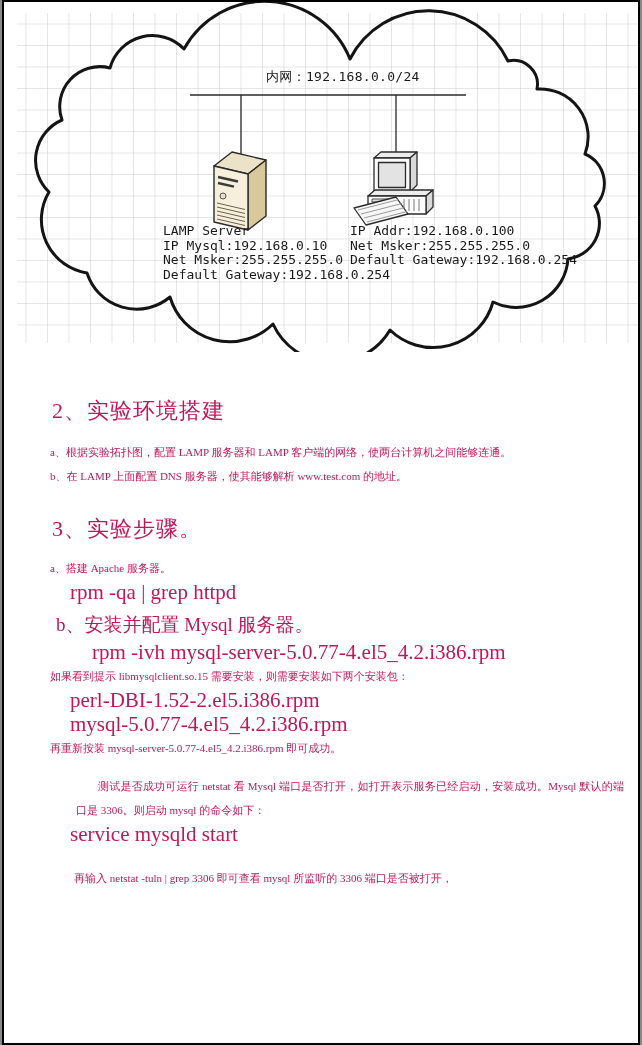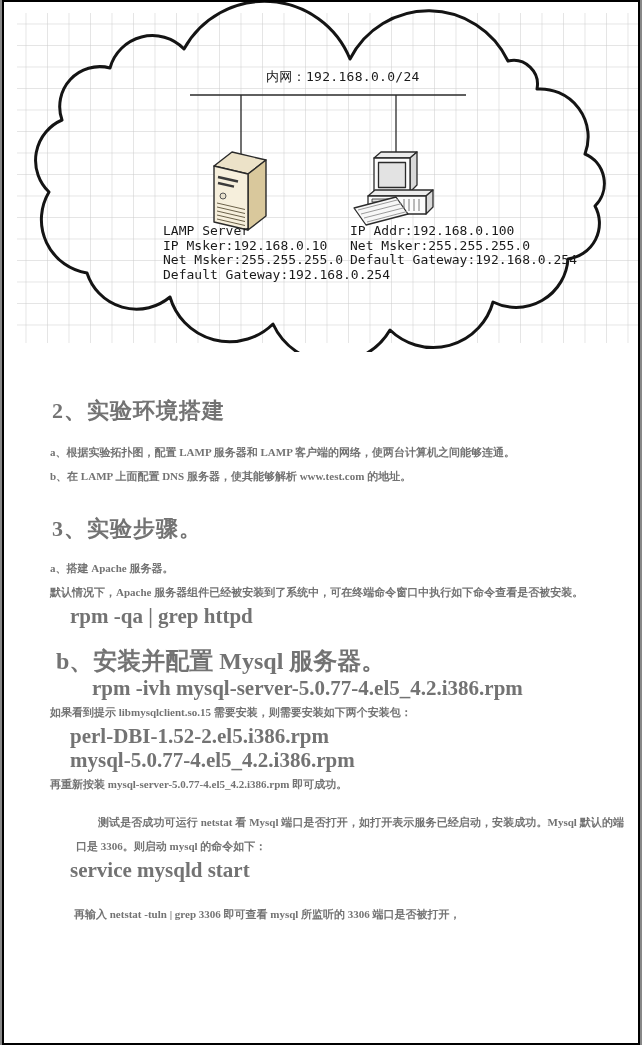--- a/index.html
+++ b/index.html
@@ -22,24 +22,24 @@
     position:absolute; font-family:"DejaVu Sans Mono","Liberation Mono",monospace;
     font-size:13px; line-height:14.5px; color:#1a1a1a; white-space:nowrap;
   }
   .node-label.server{left:159px; top:222px;}
   .node-label.client{left:346px; top:222px;}
   
   .doc-body{
     position:absolute; left:0; top:388px; width:642px;
     padding:0 22px 0 24px; box-sizing:border-box;
   }
-  .blk{margin:0; color:#737373;font-weight:bold;}
+  .blk{margin:0; color:#be185d;}
   .h2{font-size:22px; line-height:30px; margin:6px 0 14px; text-indent:24px; letter-spacing:1px;}
   .h3{font-size:22px; line-height:30px; margin:26px 0 12px; text-indent:24px; letter-spacing:1px;}
-  .sub{font-size:24px; line-height:30px; text-indent:28px; margin-top:18px;}
+  .sub{font-size:19px; line-height:30px; text-indent:28px; margin-top:6px;}
   .p{font-size:11px; line-height:24px; text-indent:2em; text-align:justify;}
   .code{font-size:21px; line-height:24px; text-indent:2em;}
   .ind4{text-indent:64px;}
   .ind29{text-indent:46px;}
   .mt14{margin-top:14px;margin-left:48px;}
   .mt20{margin-top:20px;}
 </style>
 </head>
 <body>
 
@@ -124,39 +124,38 @@
           <line x1="360" y1="216" x2="401" y2="205.5"></line>
           <line x1="363" y1="220" x2="403" y2="209.5"></line>
         </g>
       </g>
     </svg>
 
     <div class="net-label">内网：192.168.0.0/24</div>
 
     <div class="node-label server">
       <div>LAMP Server</div>
-      <div>IP Msker:192.168.0.10</div>
+      <div>IP Mysql:192.168.0.10</div>
       <div>Net Msker:255.255.255.0</div>
       <div>Default Gateway:192.168.0.254</div>
     </div>
 
     <div class="node-label client">
       <div>IP Addr:192.168.0.100</div>
       <div>Net Msker:255.255.255.0</div>
       <div>Default Gateway:192.168.0.254</div>
     </div>
   </div>
 
   <div class="doc-body">
       <div class="blk h2">2、实验环境搭建</div>
       <div class="blk p">a、根据实验拓扑图，配置 LAMP 服务器和 LAMP 客户端的网络，使两台计算机之间能够连通。</div>
       <div class="blk p">b、在 LAMP 上面配置 DNS 服务器，使其能够解析 www.test.com 的地址。</div>
       <div class="blk h3">3、实验步骤。</div>
       <div class="blk p">a、搭建 Apache 服务器。</div>
-      <div class="blk p">默认情况下，Apache 服务器组件已经被安装到了系统中，可在终端命令窗口中执行如下命令查看是否被安装。</div>
       <div class="blk code">rpm -qa | grep httpd</div>
       <div class="blk sub">b、安装并配置 Mysql 服务器。</div>
       <div class="blk code ind4">rpm -ivh mysql-server-5.0.77-4.el5_4.2.i386.rpm</div>
       <div class="blk p">如果看到提示 libmysqlclient.so.15 需要安装，则需要安装如下两个安装包：</div>
       <div class="blk code">perl-DBI-1.52-2.el5.i386.rpm</div>
       <div class="blk code">mysql-5.0.77-4.el5_4.2.i386.rpm</div>
       <div class="blk p">再重新按装 mysql-server-5.0.77-4.el5_4.2.i386.rpm 即可成功。</div>
       <div class="blk p mt14">测试是否成功可运行 netstat 看 Mysql 端口是否打开，如打开表示服务已经启动，安装成功。Mysql 默认的端口是 3306。则启动 mysql 的命令如下：</div>
       <div class="blk code">service mysqld start</div>
       <div class="blk p mt20 ind29">再输入 netstat -tuln | grep 3306 即可查看 mysql 所监听的 3306 端口是否被打开，</div>

